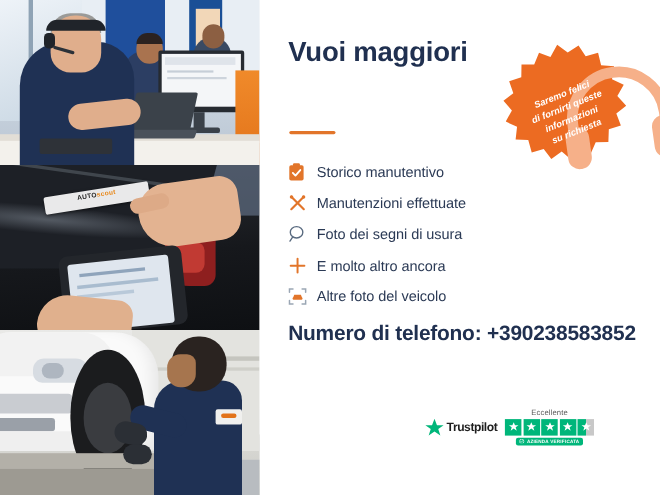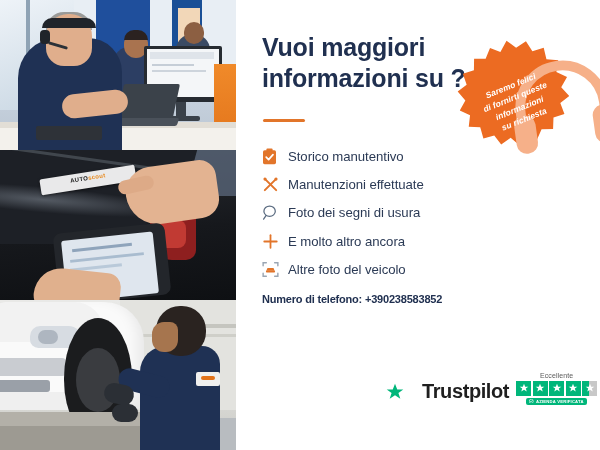--- a/index.html
+++ b/index.html
@@ -141,28 +141,28 @@
   }
   .hsicon{position:absolute;left:46px;top:20px;width:20px;height:18px;}
 
   .flist{position:absolute;left:26px;top:142px;width:250px;}
   .frow{display:flex;align-items:center;height:28.4px;}
   .ficon{width:26px;flex:none;display:flex;align-items:center;justify-content:flex-start;}
   .flabel{font-size:13.2px;color:#2b3a55;letter-spacing:-.05px;}
 
   .phone{
     position:absolute;left:26px;top:293px;
-    font-size:11px;font-weight:700;color:#203050;letter-spacing:-.2px;
+    font-size:19px;font-weight:700;color:#203050;letter-spacing:-.2px;
   }
   .sub{position:absolute;left:26px;top:320px;width:300px;
     font-size:11.6px;line-height:1.55;color:#4b5a72;}
 
   .tp{position:absolute;left:150px;top:372px;display:flex;align-items:flex-start;}
   .tplogo{display:flex;align-items:center;margin-right:7px;padding-top:8px;}
-  .tpname{font-size:20px;font-weight:700;color:#1f1f1f;letter-spacing:-.4px;margin-left:18px;}
+  .tpname{font-size:11px;font-weight:700;color:#1f1f1f;letter-spacing:-.4px;margin-left:2px;}
   .tprate{display:flex;flex-direction:column;align-items:center;}
   .tpexc{font-size:7px;color:#5a5a5a;letter-spacing:.1px;margin-bottom:1.5px;}
   .stars{display:flex;gap:1.5px;}
   .star{width:15px;height:15px;background:#00b67a;display:flex;align-items:center;justify-content:center;}
   .star.half{background:linear-gradient(90deg,#00b67a 50%,#c8c8c8 50%);}
   .verif{margin-top:2px;background:#00b67a;border-radius:2px;padding:1px 3px;
     display:flex;align-items:center;gap:2px;}
   .verif span{font-size:4.2px;color:#fff;font-weight:700;letter-spacing:.2px;white-space:nowrap;}
 </style>
 </head>
@@ -253,21 +253,20 @@
         <div class="glove"></div>
         <div class="glove2"></div>
     </div>
 
   </div>
 
   <div class="content">
 
     <div class="heading">
       <div>Vuoi maggiori</div>
-      <div>informazioni su ?</div>
     </div>
     <div class="rule"></div>
 
     <div class="badge">
       <svg viewBox="0 0 100 100" aria-hidden="true">
         <path fill="#ec6b22" d="
           M50 2 L57.6 9.4 L67.1 4.9 L71.6 14.4 L82 12.9 L83 23.4
           L93.3 25.7 L90.2 35.8 L99 41.6 L92.6 49.9 L98.6 58.7
           L89.8 63.8 L92.1 74 L82 75.6 L80.2 85.8 L70 84.6
           L64.6 93.4 L55.8 88.6 L48.4 96 L41.6 88.3 L32.4 93.1

